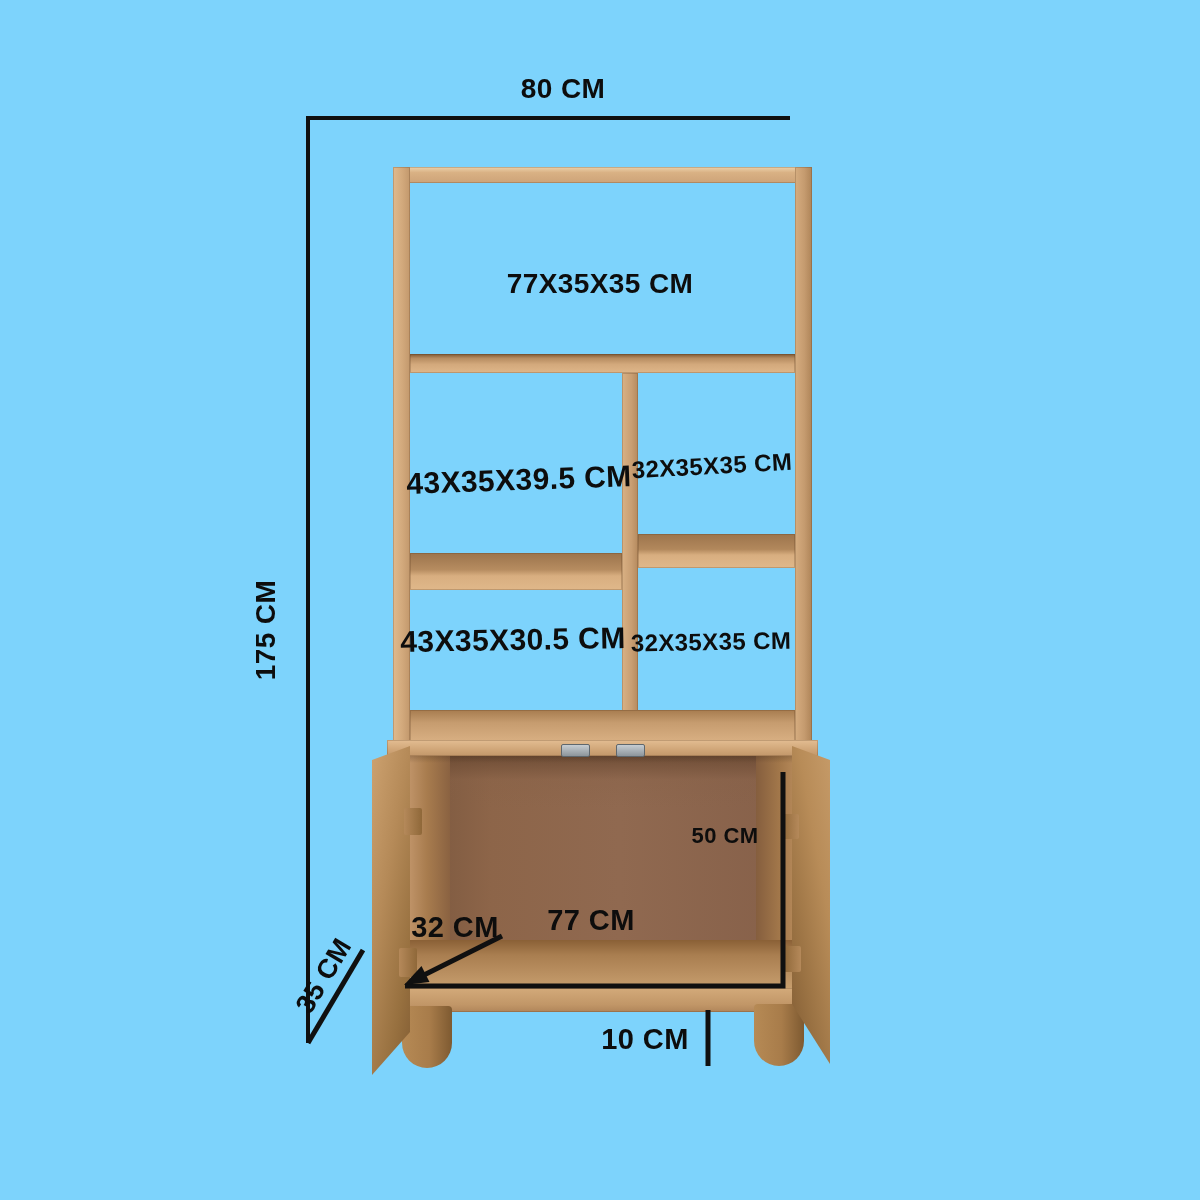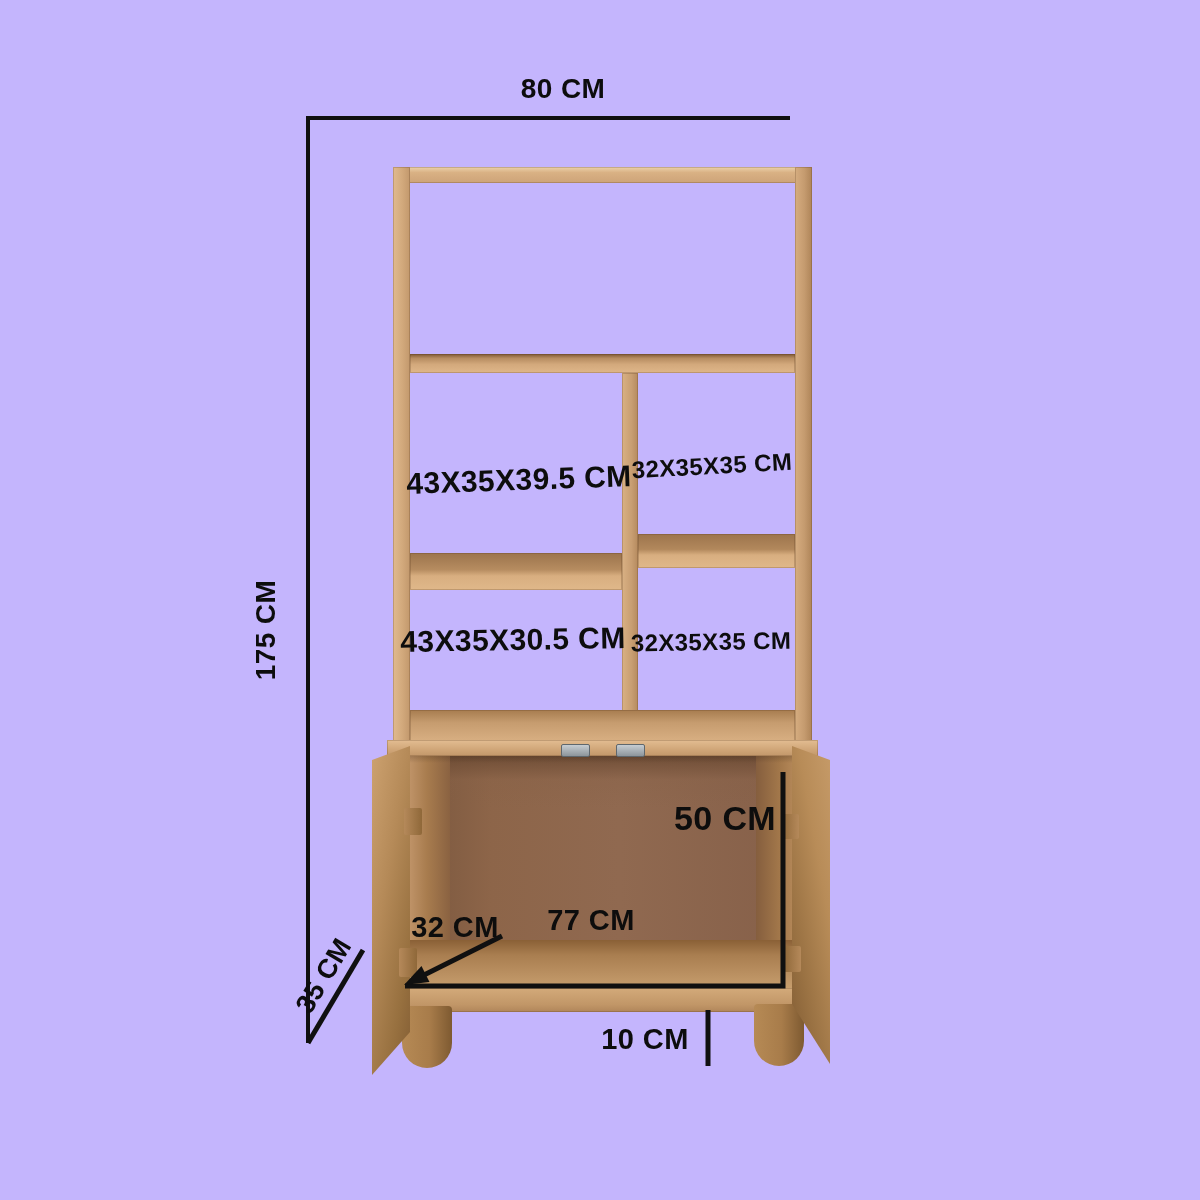--- a/index.html
+++ b/index.html
@@ -1,17 +1,17 @@
 <!DOCTYPE html>
 <html><head>
 <meta charset="utf-8">
 <style>
   html,body{margin:0;padding:0;background:#ffffff;}
   #stage{
-    position:relative;width:1200px;height:1200px;background:#c4b5fd;overflow:hidden;
+    position:relative;width:1200px;height:1200px;background:#7dd3fc;overflow:hidden;
     font-family:"Liberation Sans","DejaVu Sans",sans-serif;
   }
   .abs{position:absolute;}
   .dim-label{
     position:absolute;transform:translate(-50%,-50%);
     font-weight:700;color:#0d0d0d;white-space:nowrap;letter-spacing:.4px;
   }
   .wood-edge{box-shadow:inset 0 0 0 1px rgba(90,60,30,.25);}
   svg.lines{position:absolute;left:0;top:0;z-index:6;pointer-events:none;}
   .lbl-z{z-index:7;}
@@ -85,30 +85,31 @@
 
     <path d="M308 1043 L363 950" stroke="#101010" stroke-width="5" fill="none"></path>
 
     <path d="M708 1010 V1066" stroke="#101010" stroke-width="5" fill="none"></path>
   </svg>
 
   <div class="dim-label lbl-z" style="left:563px;top:89px;font-size:28px;">80 CM</div>
 
   <div class="dim-label lbl-z" style="left:266px;top:630px;font-size:28px;transform:translate(-50%,-50%) rotate(-90deg);">175 CM</div>
 
+  <div class="dim-label lbl-z" style="left:600px;top:284px;font-size:28px;">77X35X35 CM</div>
 
   <div class="dim-label lbl-z" style="left:519px;top:480px;font-size:30px;transform:translate(-50%,-50%) rotate(-2deg);">43X35X39.5 CM</div>
 
   <div class="dim-label lbl-z" style="left:712px;top:466px;font-size:24px;transform:translate(-50%,-50%) rotate(-3deg);">32X35X35 CM</div>
 
   <div class="dim-label lbl-z" style="left:513px;top:640px;font-size:30px;transform:translate(-50%,-50%) rotate(-1deg);">43X35X30.5 CM</div>
 
   <div class="dim-label lbl-z" style="left:711px;top:642px;font-size:24px;transform:translate(-50%,-50%) rotate(-1deg);">32X35X35 CM</div>
 
-  <div class="dim-label lbl-z" style="left:725px;top:818px;font-size:34px;text-align:center;">50 CM</div>
+  <div class="dim-label lbl-z" style="left:725px;top:836px;font-size:22px;text-align:center;">50 CM</div>
 
   <div class="dim-label lbl-z" style="left:455px;top:927px;font-size:29px;">32 CM</div>
 
   <div class="dim-label lbl-z" style="left:591px;top:920px;font-size:29px;">77 CM</div>
 
   <div class="dim-label lbl-z" style="left:324px;top:976px;font-size:27px;transform:translate(-50%,-50%) rotate(-59deg);">35 CM</div>
 
   <div class="dim-label lbl-z" style="left:645px;top:1039px;font-size:29px;text-align:center;">10 CM</div>
 
 

